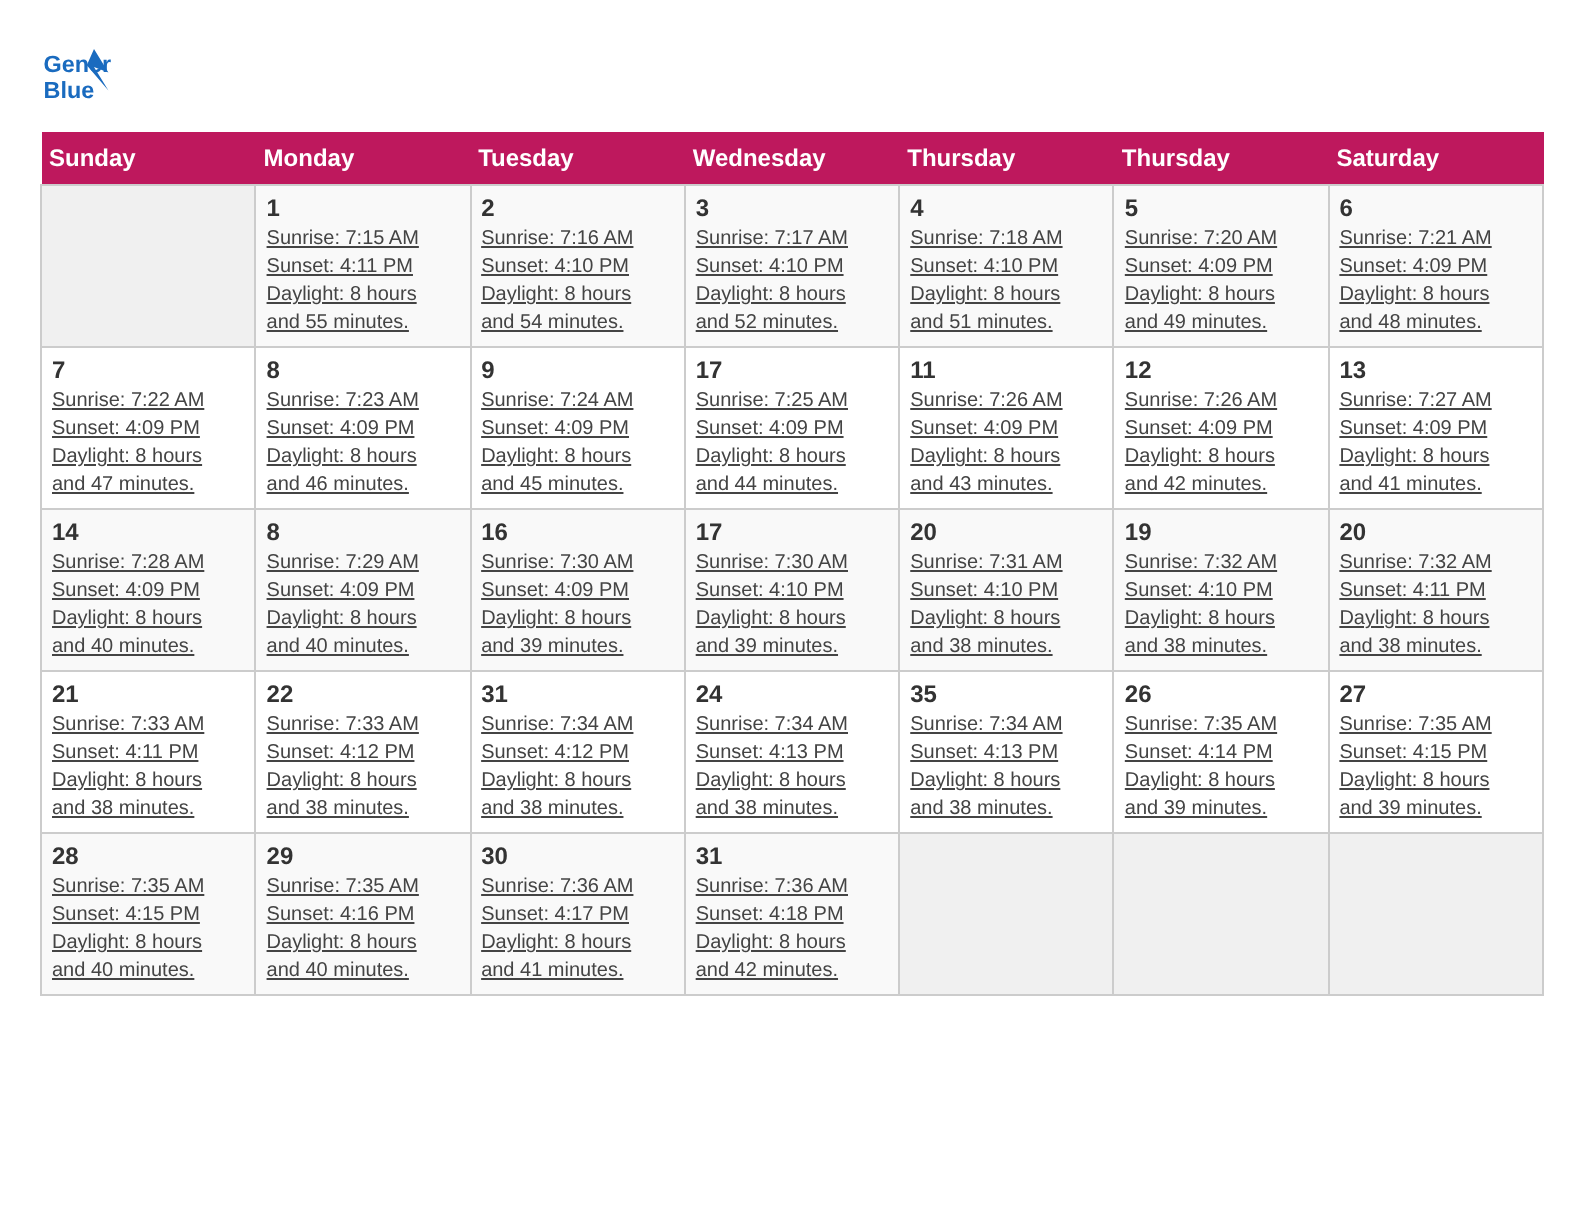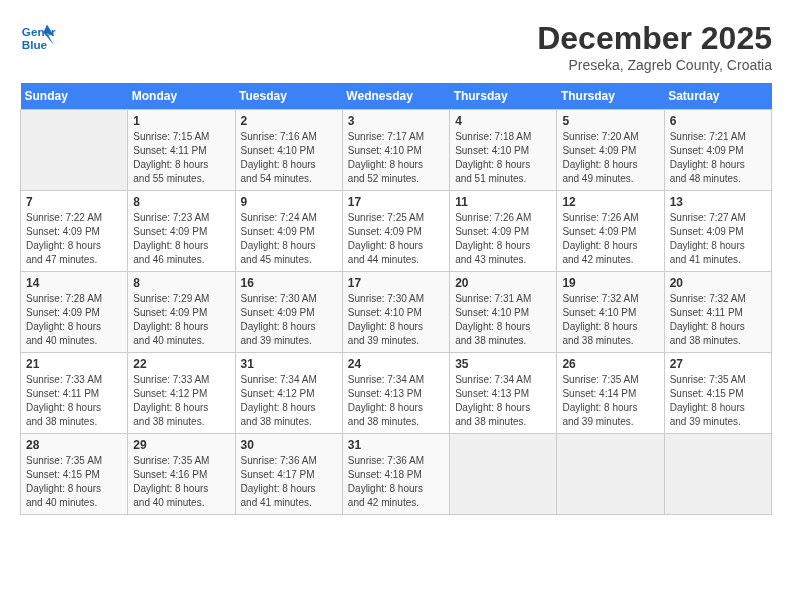--- a/index.html
+++ b/index.html
@@ -36,21 +36,21 @@
     .subtitle {
       font-size: 14px;
       color: #555;
     }
     table {
       width: 100%;
       border-collapse: collapse;
       font-size: 11px;
     }
     thead tr th {
-      background: #3b82f6;
+      background: #be185d;
       color: #fff;
       padding: 6px 4px;
       text-align: left;
       font-size: 12px;
       font-weight: bold;
     }
     tbody tr td {
       border: 1px solid #ccc;
       vertical-align: top;
       padding: 4px 5px;
@@ -67,39 +67,36 @@
     .day-number {
       font-weight: bold;
       font-size: 12px;
       display: block;
       margin-bottom: 2px;
     }
     .day-info {
       font-size: 10px;
       line-height: 1.4;
       color: #444;
+      text-decoration: underline;
     }
     .empty-cell {
       background: #f0f0f0 !important;
     }
   </style>
 </head>
 <body>
 
 <div class="header">
   <div class="logo">
     <svg class="logo-icon" viewBox="0 0 40 40">
       <text x="2" y="18" font-size="13" font-weight="bold" fill="#1a6bbf">General</text>
       <text x="2" y="32" font-size="13" font-weight="bold" fill="#1a6bbf">Blue</text>
       <polygon points="30,5 38,18 30,15 38,28 26,14" fill="#1a6bbf"></polygon>
     </svg>
-  </div>
-  <div class="title-section">
-    <div class="month-title">December 2025</div>
-    <div class="subtitle">Preseka, Zagreb County, Croatia</div>
   </div>
 </div>
 
 <table>
   <thead>
     <tr>
     <th>Sunday</th>
         <th>Monday</th>
         <th>Tuesday</th>
         <th>Wednesday</th>

